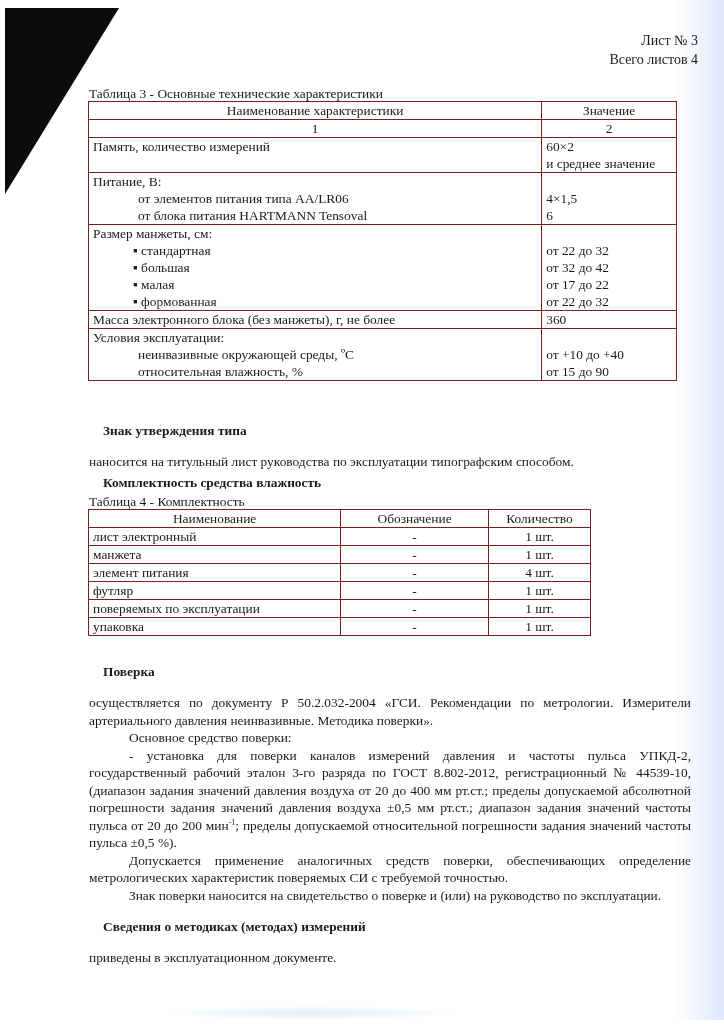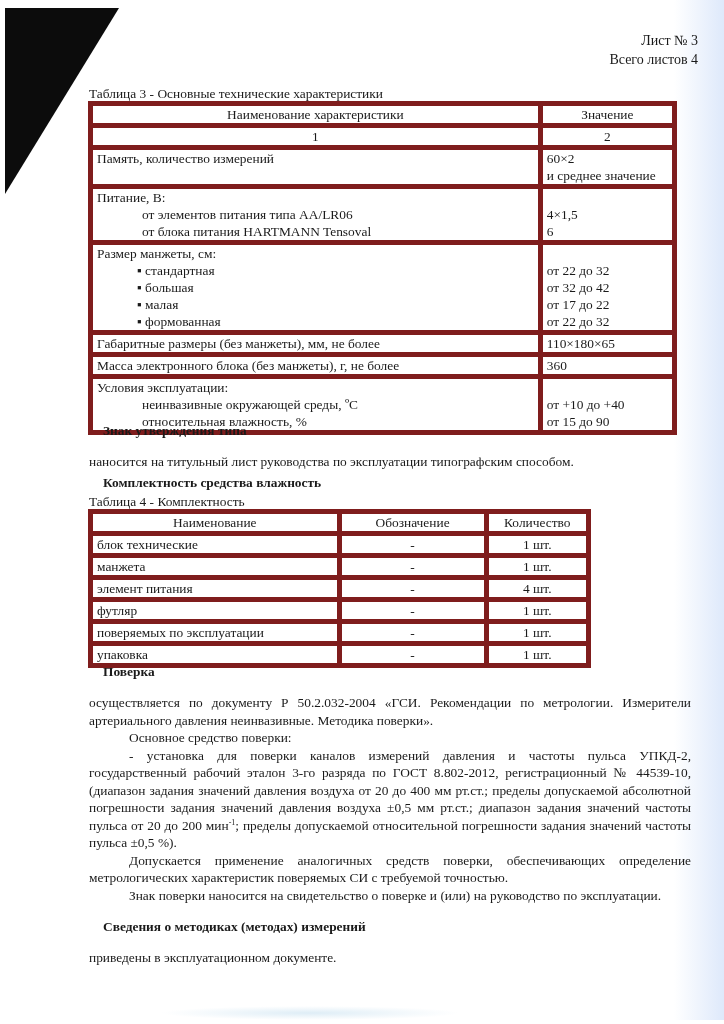--- a/index.html
+++ b/index.html
@@ -18,21 +18,21 @@
     position: absolute; right: 0; top: 0; width: 50px; height: 1020px;
     background: linear-gradient(to right, rgba(220,232,250,0) 0%, rgba(200,218,248,0.6) 100%);
   }
   .bottom-tint {
     position: absolute; left: 160px; bottom: 4px; width: 300px; height: 14px;
     background: radial-gradient(ellipse at center, rgba(200,225,240,0.6), rgba(255,255,255,0) 70%);
   }
   .sheet-num { position: absolute; right: 26px; top: 31px; text-align: right; font-size: 14px; line-height: 19px; }
   .caption { position: absolute; left: 89px; font-size: 13.4px; }
   table { position: absolute; border-collapse: collapse; font-size: 13.4px; }
-  td, th { border: 5px solid #7f1d1d; padding: 0 4px; vertical-align: top; font-weight: normal; line-height: 17px; }
+  td, th { border: 1px solid #7f1d1d; padding: 0 4px; vertical-align: top; font-weight: normal; line-height: 17px; }
   .c { text-align: center; }
   .ind { padding-left: 45px; display: block; }
   .ind2 { padding-left: 40px; display: block; }
   .section { position: absolute; left: 89px; width: 600px; }
   .section h3 { margin: 14px; font-size: 13.4px; font-weight: bold; line-height: 17px; }
   .section p { margin: 0; text-align: justify; line-height: 17.5px; }
   .indent { text-indent: 40px; }
   sup { font-size: 8px; line-height: 0; }
 </style>
 </head>
@@ -92,24 +92,20 @@
     </td>
     <td>
       <span style="display:block">&nbsp;</span>
       <span style="display:block">от 22 до 32</span>
       <span style="display:block">от 32 до 42</span>
       <span style="display:block">от 17 до 22</span>
       <span style="display:block">от 22 до 32</span>
     </td>
   </tr>
   <tr>
-    <td>Габаритные размеры (без манжеты), мм, не более</td>
-    <td>110×180×65</td>
-  </tr>
-  <tr>
     <td>Масса электронного блока (без манжеты), г, не более</td>
     <td>360</td>
   </tr>
   <tr>
     <td>
       <span style="display:block">Условия эксплуатации:</span>
       <span class="ind">неинвазивные окружающей среды, ºС</span>
       <span class="ind">относительная влажность, %</span>
     </td>
     <td>
@@ -138,21 +134,21 @@
       <col style="width:172px">
       <col style="width:112px">
     </colgroup>
   <tbody>
       <tr>
     <th class="c">Наименование</th>
     <th class="c">Обозначение</th>
     <th class="c">Количество</th>
   </tr>
   <tr>
-    <td>блок технические</td>
+    <td>лист электронный</td>
     <td class="c">-</td>
     <td class="c">1 шт.</td>
   </tr>
   <tr>
     <td>манжета</td>
     <td class="c">-</td>
     <td class="c">1 шт.</td>
   </tr>
   <tr>
     <td>элемент питания</td>

